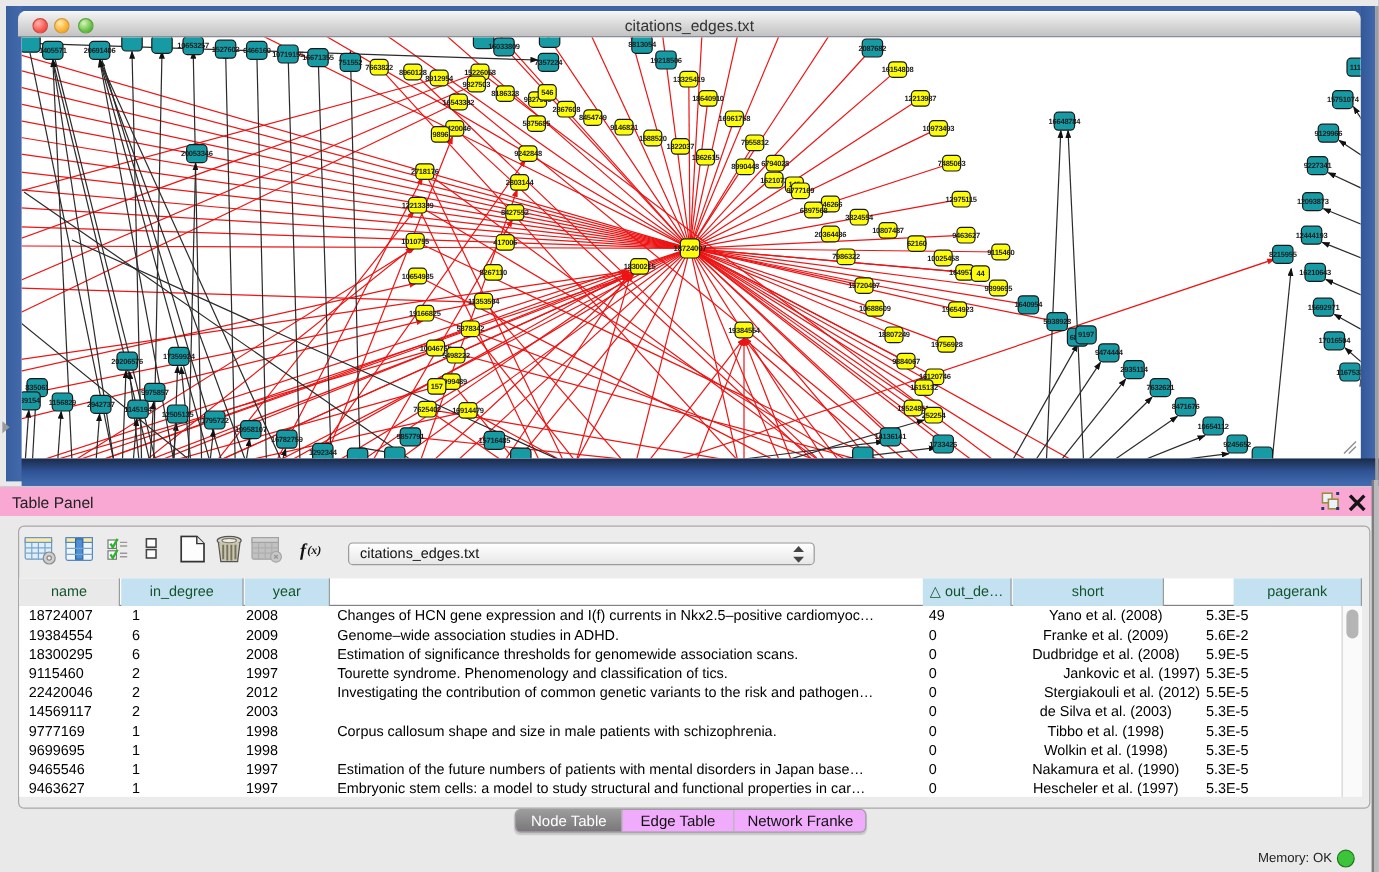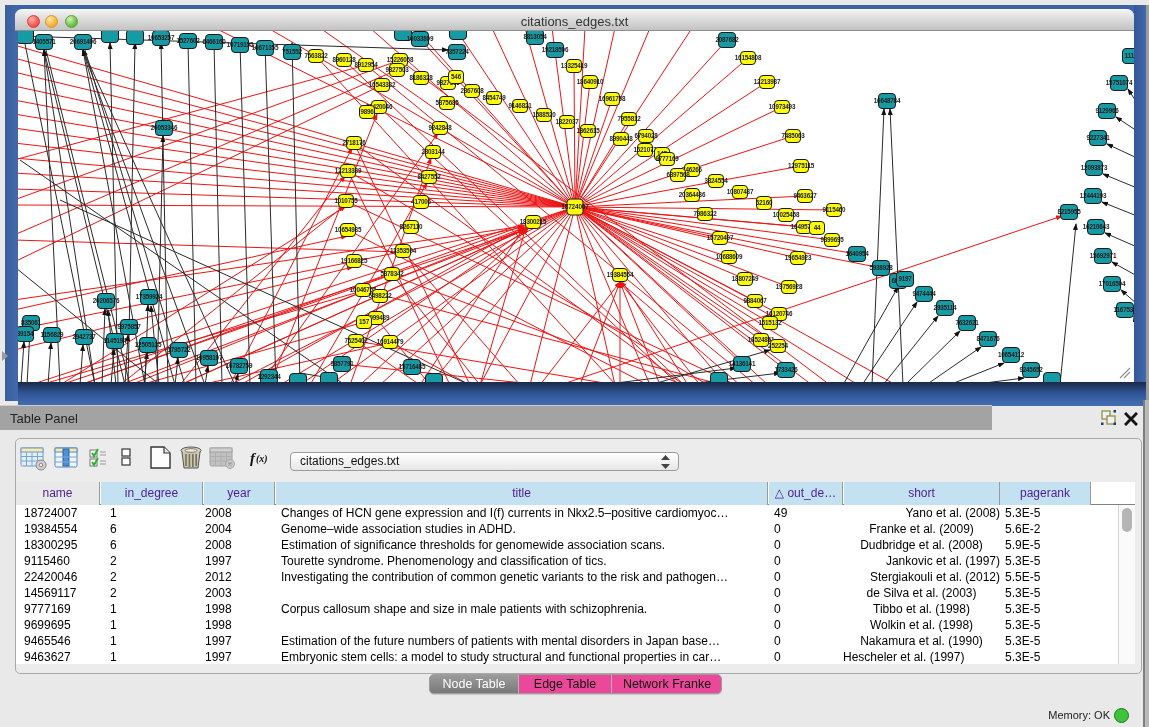--- a/index.html
+++ b/index.html
@@ -4,32 +4,32 @@
 body{width:1149px;height:727px;background:#e9e9e9;font-family:"Liberation Sans",sans-serif;overflow:hidden;position:relative}
 .win{position:absolute;left:5px;top:5px;width:1141px;height:396px;background:#3c63a6}
 .winbottom{position:absolute;left:13px;top:377px;width:1133px;height:24px;background:linear-gradient(#1a2a47,#2f5394 45%,#4068ac 85%,#436cb2)}
 .winright{position:absolute;right:0;top:0;width:12px;height:396px;background:linear-gradient(90deg,#33589a,#4269ab)}
 .winleft{position:absolute;left:0;top:0;width:13px;height:396px;background:linear-gradient(90deg,#3a5f9f,#4269ab)}
 .graystrip{position:absolute;left:1146px;top:5px;width:3px;height:396px;background:#9d9d9d}
 .titlebar{position:absolute;left:15px;top:9px;width:1119px;height:22px;border-radius:7px 7px 0 0;background:linear-gradient(#f4f4f4,#dcdcdc 45%,#c3c3c3);border-bottom:1px solid #8e8e8e;border-top:1px solid #fbfbfb}
 .titlebar .t{position:absolute;width:100%;text-align:center;top:4px;font-size:13px;color:#333}
 .tl{position:absolute;top:5px;width:13px;height:13px;border-radius:50%}
 .canvas{position:absolute;left:18px;top:31px;width:1116px;height:351px;background:#fff;overflow:hidden}
-.tpbar{position:absolute;left:0;top:405px;width:992px;height:25px;background:#a3a3a3;border-top:1px solid #cdcdcd}
+.tpbar{position:absolute;left:0;top:405px;width:1149px;height:25px;background:#f9a8d4;border-top:1px solid #cdcdcd}
 .tpbar .t{position:absolute;left:10px;top:5px;font-size:13px;color:#222}
 .panel{position:absolute;left:15px;top:438px;width:1127px;height:236px;background:#ececec;border:1px solid #a8a8a8;border-radius:5px}
 .combo{position:absolute;left:290px;top:452px;width:389px;height:19px;border:1px solid #9b9b9b;border-radius:4px;background:linear-gradient(#ffffff,#e7e7e7);font-size:12px;color:#111;line-height:17px;padding-left:9px}
 .thead{position:absolute;left:16px;top:482px;width:1119px;height:23px;background:#fff;border-bottom:1px solid #828282}
-.hc{position:absolute;top:0;height:23px;background:#c3e1f0;border-right:1px solid #9b9b9b;font-size:12px;color:#4c1d95;text-align:center;line-height:22px}
+.hc{position:absolute;top:0;height:23px;background:#c3e1f0;border-right:1px solid #9b9b9b;font-size:12px;color:#14532d;text-align:center;line-height:22px}
 .tbody{position:absolute;left:16px;top:505px;width:1102px;height:159px;background:#fff}
 .trow{position:absolute;left:0;width:1102px;height:16px;font-size:12px;color:#000}
 .trow span{position:absolute;top:1px;white-space:nowrap}
 .sbar{position:absolute;left:1118px;top:505px;width:17px;height:159px;background:#fafafa;border-left:1px solid #d5d5d5}
 .thumb{position:absolute;left:3px;top:3px;width:10px;height:24px;border-radius:5px;background:#b5b5b5}
-.tabs{position:absolute;left:429px;top:674px;width:293px;height:20px;border:1px solid #9e9e9e;border-radius:5px;background:#ec4899;box-shadow:0 1px 1px rgba(0,0,0,.15)}
+.tabs{position:absolute;left:429px;top:674px;width:293px;height:20px;border:1px solid #9e9e9e;border-radius:5px;background:#f0abfc;box-shadow:0 1px 1px rgba(0,0,0,.15)}
 .seg{position:absolute;top:0;height:18px;font-size:12.5px;text-align:center;line-height:18px;color:#111}
 .seg.sel{background:linear-gradient(#9c9c9c,#787878);color:#fff;border-radius:4px 0 0 4px}
 .vline{position:absolute;left:1143px;top:400px;width:2px;height:327px;background:#7e7e7e}
 .rstrip{position:absolute;left:1145px;top:400px;width:4px;height:327px;background:#b9b9b9}
 .mem{position:absolute;right:39px;top:709px;font-size:11px;color:#222}
 .memdot{position:absolute;left:1114px;top:708px;width:15px;height:15px;border-radius:50%;background:#3ec43a;border:1px solid #1d7a1d}
 </style></head>
 <body>
 <div class="win">
   <div class="winleft"></div>
@@ -585,39 +585,38 @@
 <div class="combo">citations_edges.txt
  <svg width="11" height="14" viewBox="0 0 11 14" style="position:absolute;right:7px;top:2px">
   <path d="M5.5,0 L10,5 H1 z" fill="#444"></path>
       <path d="M5.5,14 L10,9 H1 z" fill="#444"></path>
  </svg>
 </div>
 <div class="thead">
   <div class="hc" style="left:0;width:84px;background:#e9e9e9">name</div>
   <div class="hc" style="left:85px;width:102px">in_degree</div>
   <div class="hc" style="left:188px;width:71px">year</div>
-  <div class="hc" style="left:260px;width:492px">title</div>
   <div class="hc" style="left:753px;width:74px">△ out_de…</div>
-  <div class="hc" style="left:828px;width:156px">short</div>
-  <div class="hc" style="left:984px;width:91px">pagerank</div>
+  <div class="hc" style="left:828px;width:126px">short</div>
+  <div class="hc" style="left:1012px;width:107px">pagerank</div>
 </div>
 <div class="tbody">
     <div class="trow" style="top:0px">
       <span style="left:8px">18724007</span>
       <span style="left:94px">1</span>
       <span style="left:189px">2008</span>
       <span style="left:265px">Changes of HCN gene expression and I(f) currents in Nkx2.5–positive cardiomyoc…</span>
       <span style="left:758px">49</span>
-      <span style="left:827px;width:157px;text-align:right">Yano et al. (2008)</span>
+      <span style="left:827px;width:157px;text-align:center">Yano et al. (2008)</span>
       <span style="left:989px">5.3E-5</span>
     </div>
     <div class="trow" style="top:16px">
       <span style="left:8px">19384554</span>
       <span style="left:94px">6</span>
-      <span style="left:189px">2004</span>
+      <span style="left:189px">2009</span>
       <span style="left:265px">Genome–wide association studies in ADHD.</span>
       <span style="left:758px">0</span>
       <span style="left:827px;width:157px;text-align:center">Franke et al. (2009)</span>
       <span style="left:989px">5.6E-2</span>
     </div>
     <div class="trow" style="top:32px">
       <span style="left:8px">18300295</span>
       <span style="left:94px">6</span>
       <span style="left:189px">2008</span>
       <span style="left:265px">Estimation of significance thresholds for genomewide association scans.</span>
@@ -676,21 +675,21 @@
       <span style="left:758px">0</span>
       <span style="left:827px;width:157px;text-align:center">Nakamura et al. (1990)</span>
       <span style="left:989px">5.3E-5</span>
     </div>
     <div class="trow" style="top:144px">
       <span style="left:8px">9463627</span>
       <span style="left:94px">1</span>
       <span style="left:189px">1997</span>
       <span style="left:265px">Embryonic stem cells: a model to study structural and functional properties in car…</span>
       <span style="left:758px">0</span>
-      <span style="left:827px;width:157px;text-align:left">Hescheler et al. (1997)</span>
+      <span style="left:827px;width:157px;text-align:center">Hescheler et al. (1997)</span>
       <span style="left:989px">5.3E-5</span>
     </div>
   </div>
 <div class="sbar">
     <div class="thumb"></div>
   </div>
 <div class="tabs">
   <div class="seg sel" style="left:0;width:88px">Node Table</div>
   <div class="seg" style="left:88px;width:93px;border-left:1px solid #b5b5b5">Edge Table</div>
   <div class="seg" style="left:181px;width:111px;border-left:1px solid #b5b5b5">Network Franke</div>

